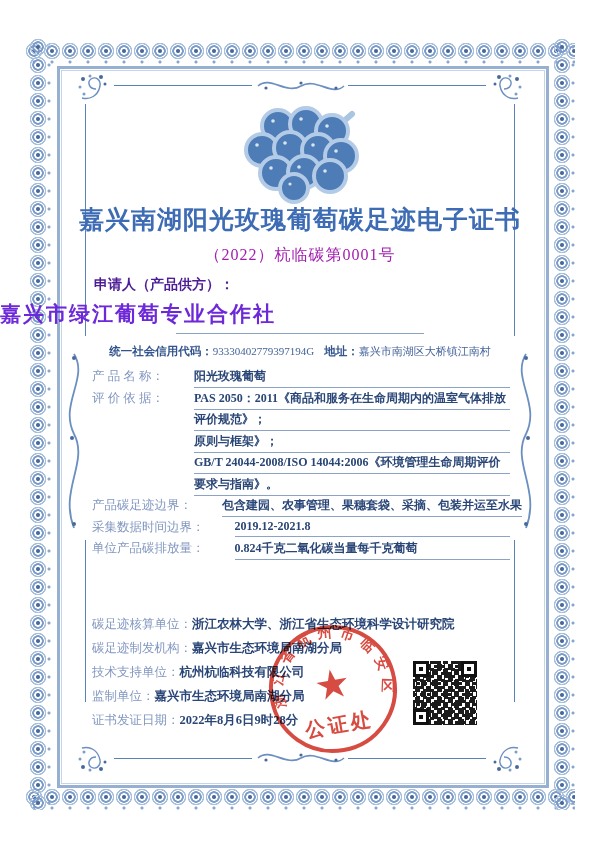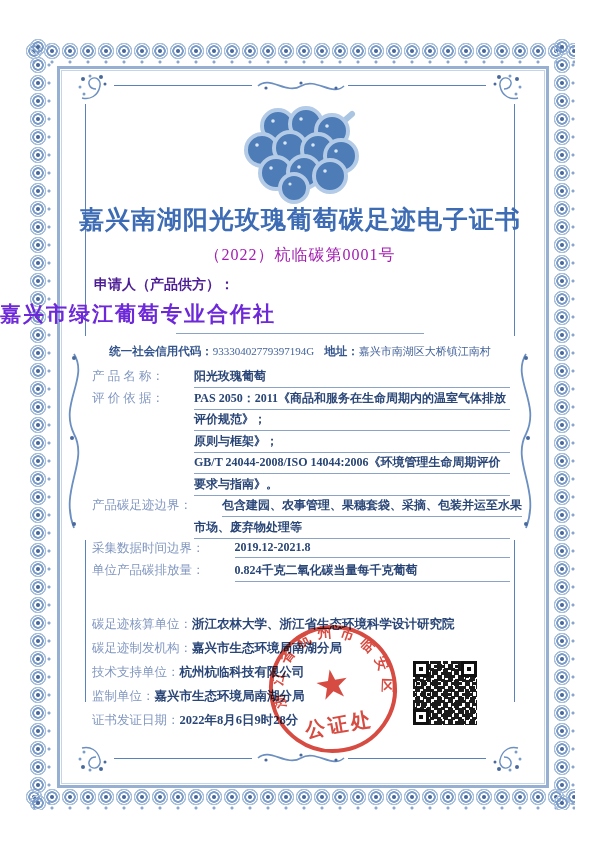--- a/index.html
+++ b/index.html
@@ -206,23 +206,20 @@
     <div class="fline cont">
       <span class="fvalue">GB/T 24044-2008/ISO 14044:2006《环境管理生命周期评价</span>
     </div>
     <div class="fline cont">
       <span class="fvalue">要求与指南》。</span>
     </div>
     <div class="fline">
       <span class="flabel">产品碳足迹边界：</span>
       <span class="fvalue">包含建园、农事管理、果穗套袋、采摘、包装并运至水果</span>
     </div>
-    <div class="fline cont">
-      <span class="fvalue">市场、废弃物处理等</span>
-    </div>
     <div class="fline">
       <span class="flabel">采集数据时间边界：</span>
       <span class="fvalue">2019.12-2021.8</span>
     </div>
     <div class="fline">
       <span class="flabel">单位产品碳排放量：</span>
       <span class="fvalue">0.824千克二氧化碳当量每千克葡萄</span>
     </div>
   </div>
 

